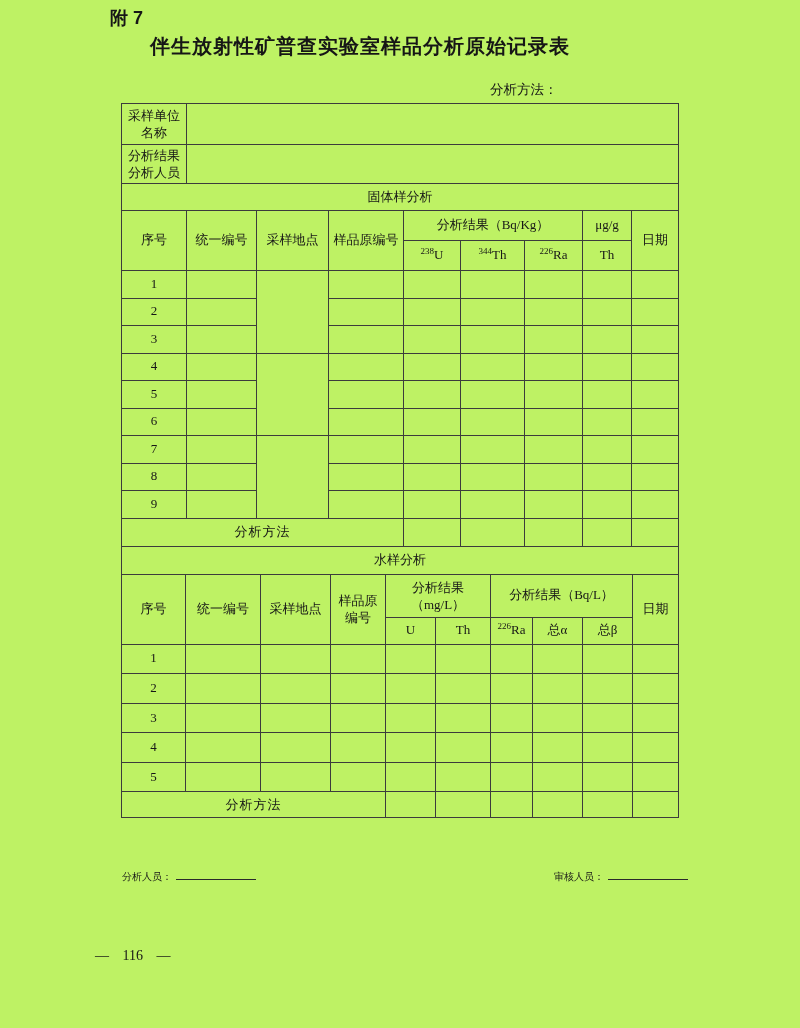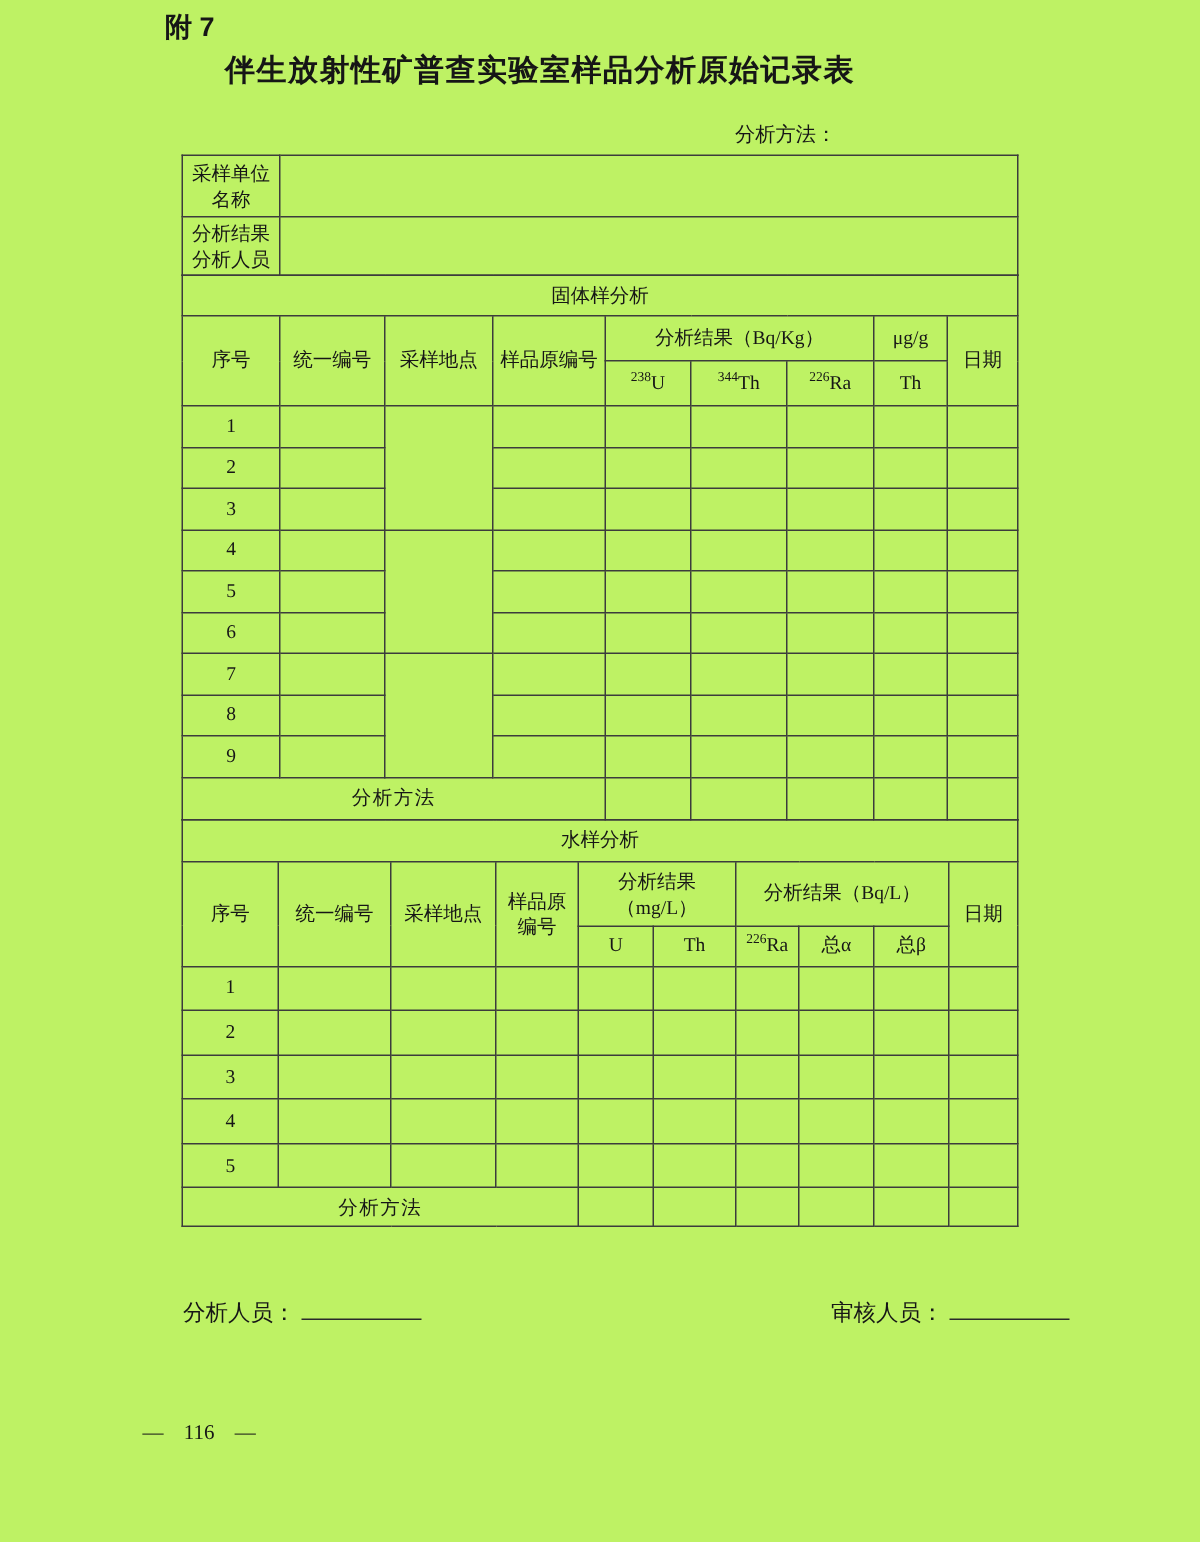--- a/index.html
+++ b/index.html
@@ -32,21 +32,21 @@
   .band td { height:26px; }
   .wband td { height:27px;margin-top:26px; }
   sup { font-size:9px; line-height:0; vertical-align:super; letter-spacing:0; }
   .addr-cell { padding:0; }
   .addr-grid {
     display:grid; grid-template-columns:160px 110px 222px; width:492px;
   }
   .addr-col { text-align:center; line-height:18px; }
   .grp-sep td { border-top:1.6px solid #5a5a5a; }
   .method-label { letter-spacing:1px; }
-  .footer-line { position:absolute; top:866px; font-size:15px; }
+  .footer-line { position:absolute; top:866px; font-size:10px; }
   .footer-analyst { left:122px; }
   .footer-reviewer { left:554px; }
   .blank-line {
     display:inline-block; width:80px; height:13px;
     border-bottom:1px solid #2a2a2a; margin-left:4px;
   }
   .page-number {
     position:absolute; left:95px; top:930px; font-size:14px; word-spacing:10px;margin-top:18px;
   }
 </style>

